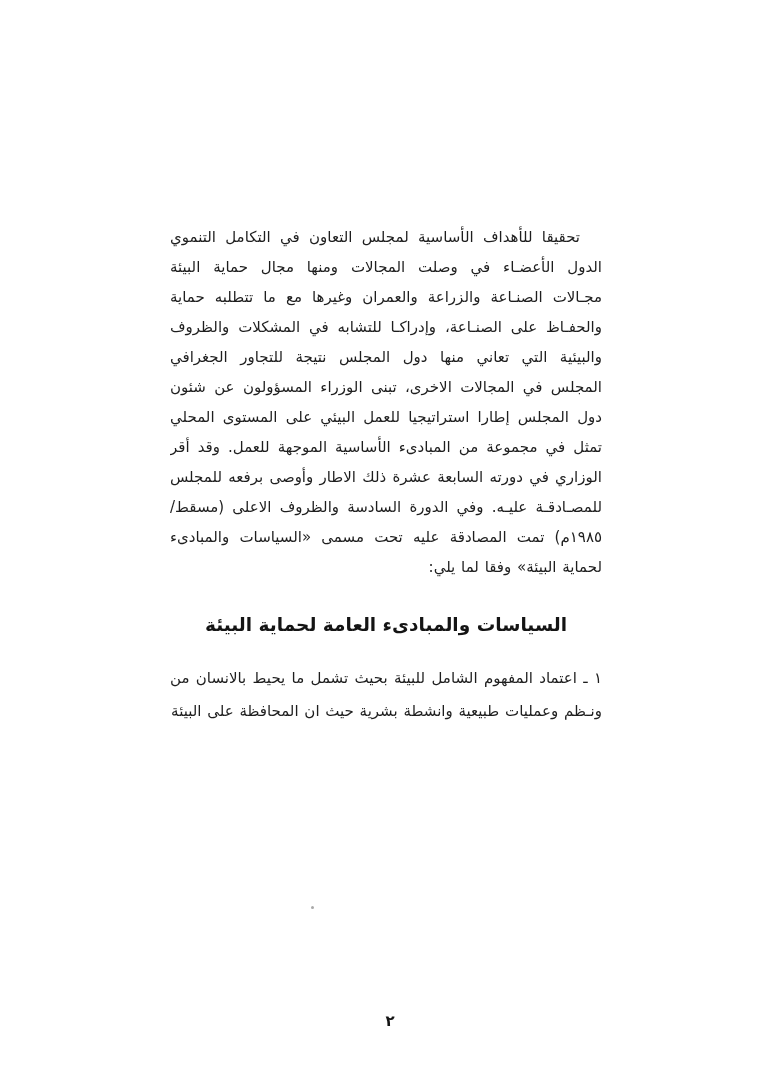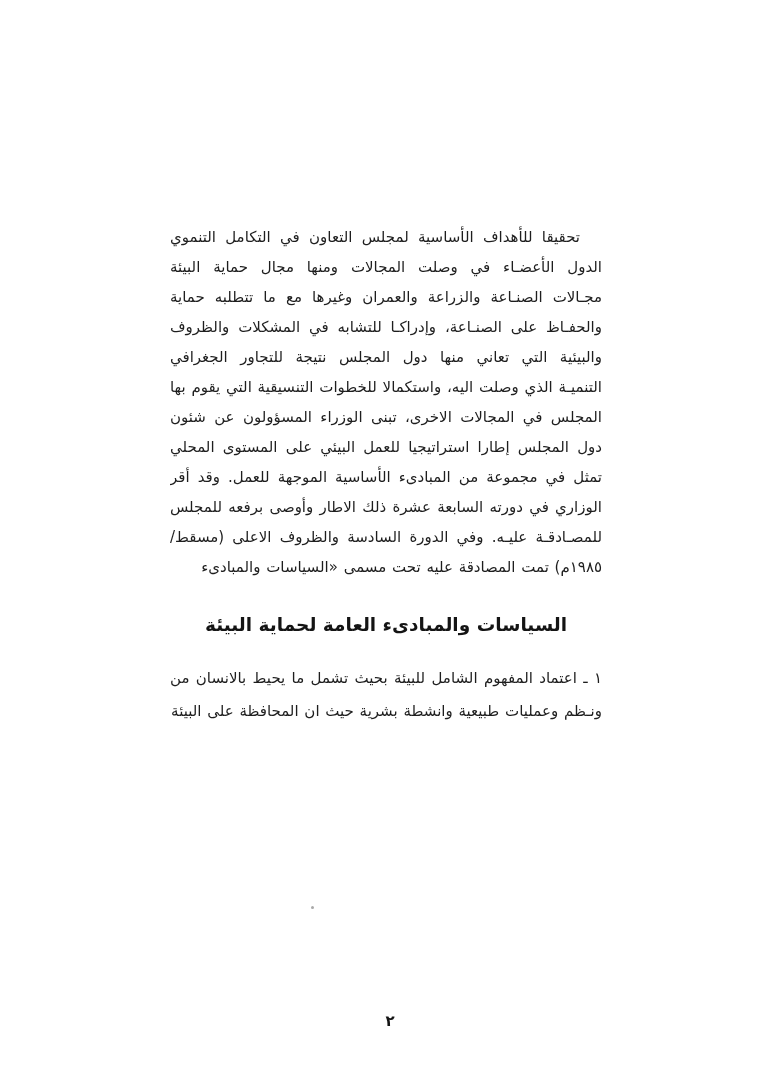--- a/index.html
+++ b/index.html
@@ -86,27 +86,27 @@
 <div class="page">
 
   <main class="text-block">
 
     <section class="para opening">
         <div class="line">تحقيقا للأهداف الأساسية لمجلس التعاون في التكامل التنموي بين</div>
         <div class="line">الدول الأعضـاء في وصلت المجالات ومنها مجال حماية البيئة والمحافظة</div>
         <div class="line">مجـالات الصنـاعة والزراعة والعمران وغيرها مع ما تتطلبه حماية البيئة</div>
         <div class="line">والحفـاظ على الصنـاعة، وإدراكـا للتشابه في المشكلات والظروف التنموية</div>
         <div class="line">والبيئية التي تعاني منها دول المجلس نتيجة للتجاور الجغرافي ومستوى</div>
-        <div class="line">التنميـة الذي وصلت اليه، واستكمالا للخطوات التنسيقية التي يقوم بها</div>
         <div class="line">المجلس في المجالات الاخرى، تبنى الوزراء المسؤولون عن شئون البيئة في</div>
         <div class="line">دول المجلس إطارا استراتيجيا للعمل البيئي على المستوى المحلي والاقليمي.</div>
         <div class="line">تمثل في مجموعة من المبادىء الأساسية الموجهة للعمل. وقد أقر المجلس</div>
         <div class="line">الوزاري في دورته السابعة عشرة ذلك الاطار وأوصى برفعه للمجلس الاعلى</div>
         <div class="line">للمصـادقـة عليـه. وفي الدورة السادسة والظروف الاعلى (مسقط/نوفمبر</div>
         <div class="line">١٩٨٥م) تمت المصادقة عليه تحت مسمى «السياسات والمبادىء الوزراء</div>
+        <div class="line">لحماية البيئة» وفقا لما يلي:</div>
       </section>
 
     <h1 class="heading">السياسات والمبادىء العامة لحماية البيئة</h1>
 
     <section class="para item">
         <div class="line">١ ـ اعتماد المفهوم الشامل للبيئة بحيث تشمل ما يحيط بالانسان من ماء</div>
         <div class="line">ونـظم وعمليات طبيعية وانشطة بشرية حيث ان المحافظة على البيئة</div>
       </section>
 
   </main>

